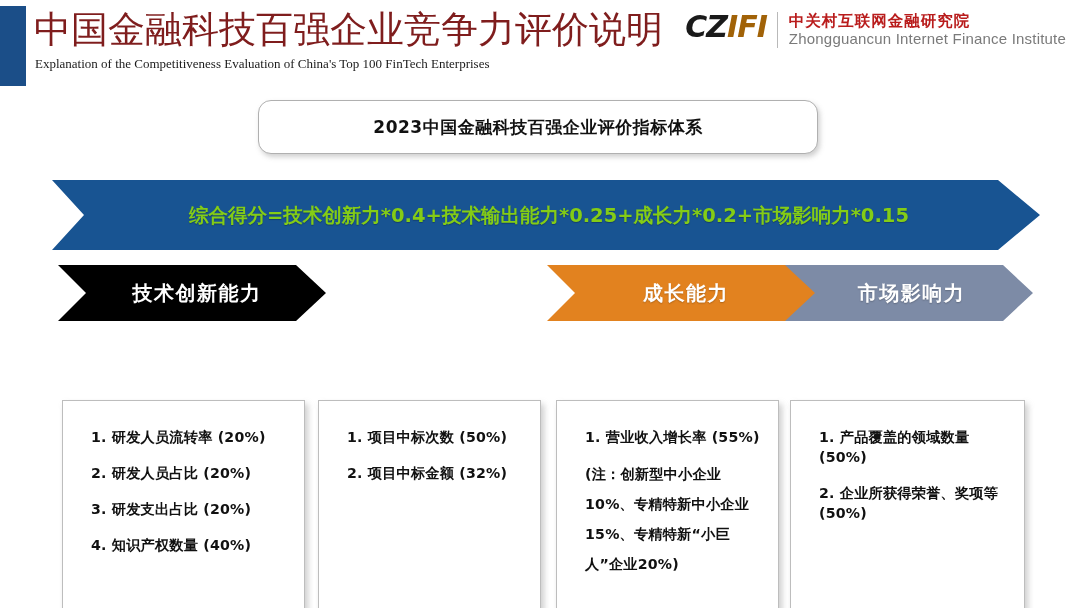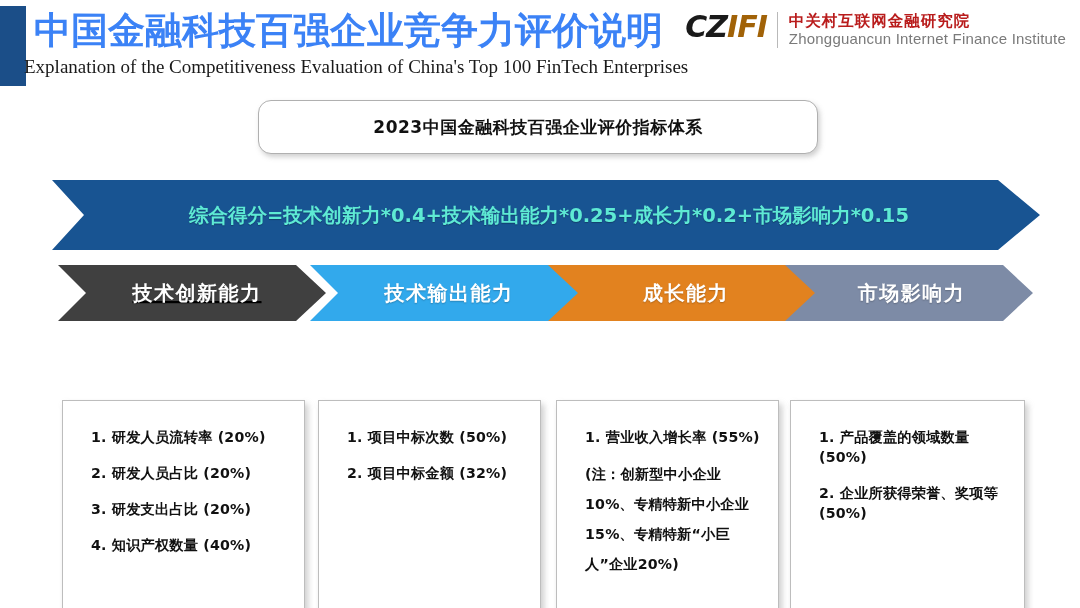--- a/index.html
+++ b/index.html
@@ -15,31 +15,31 @@
   #header{
     position:absolute;left:0;top:0;width:1080px;height:92px;
   }
   #header-accent-bar{
     position:absolute;left:0;top:6px;width:26px;height:80px;
     background:#1b4e88;
   }
   #title-zh{
     position:absolute;left:34px;top:8px;
     font-family:"DejaVu Serif","Liberation Serif",serif;
-    font-weight:bold;
+    font-weight:normal;
     font-size:37px;
     letter-spacing:0px;
-    color:#3b82f6;
+    color:#7f1d1d;
     white-space:nowrap;
     line-height:44px;
   }
   #title-en{
-    position:absolute;left:24px;top:56px;
+    position:absolute;left:35px;top:56px;
     font-family:"Liberation Serif","DejaVu Serif",serif;
-    font-size:19px;
+    font-size:13px;
     color:#1a1a1a;
     white-space:nowrap;
   }
 
   
   #logo{
     position:absolute;right:14px;top:12px;
     display:flex;align-items:flex-start;height:46px;
   }
   #logo-mark{
@@ -84,21 +84,21 @@
   
   #formula-banner{
     position:absolute;left:52px;top:180px;width:988px;height:70px;
     background:#185492;
     clip-path:polygon(0 0, calc(100% - 42px) 0, 100% 50%, calc(100% - 42px) 100%, 0 100%, 32px 50%);
     display:flex;align-items:center;justify-content:center;
     box-shadow:0 1px 2px rgba(0,0,0,.0);
   }
   #formula-text{
     font-family:"DejaVu Sans","Liberation Sans",sans-serif;
-    font-weight:bold;font-size:19.5px;color:#5eead4;letter-spacing:0px;
+    font-weight:bold;font-size:19.5px;color:#84cc16;letter-spacing:0px;
     white-space:nowrap;
     text-shadow:0 1px 1px rgba(0,0,0,.25);
     padding-left:6px;
   }
 
   
   #dimension-row{
     position:absolute;left:58px;top:265px;width:975px;height:56px;
   }
   .dim-chevron{
@@ -162,25 +162,22 @@
 
 <div id="indicator-title-box">
   <span id="indicator-title-text">2023中国金融科技百强企业评价指标体系</span>
 </div>
 
 <div id="formula-banner">
   <span id="formula-text">综合得分=技术创新力*0.4+技术输出能力*0.25+成长力*0.2+市场影响力*0.15</span>
 </div>
 
 <div id="dimension-row">
-    <div class="dim-chevron" style="left: 0px; width: 268px; background: #404040; z-index: 10; text-decoration: underline;">
+    <div class="dim-chevron" style="left: 0px; width: 268px; background: #000000; z-index: 10; text-decoration: underline;">
       <span class="dim-label">技术创新能力</span>
-    </div>
-    <div class="dim-chevron" style="left: 252px; width: 268px; background: rgb(50, 169, 236); z-index: 9;">
-      <span class="dim-label">技术输出能力</span>
     </div>
     <div class="dim-chevron" style="left: 489px; width: 268px; background: rgb(226, 130, 31); z-index: 8;">
       <span class="dim-label">成长能力</span>
     </div>
     <div class="dim-chevron" style="left: 722px; width: 253px; background: rgb(125, 139, 166); z-index: 7;">
       <span class="dim-label">市场影响力</span>
     </div>
   </div>
 
 <div id="detail-boxes">

